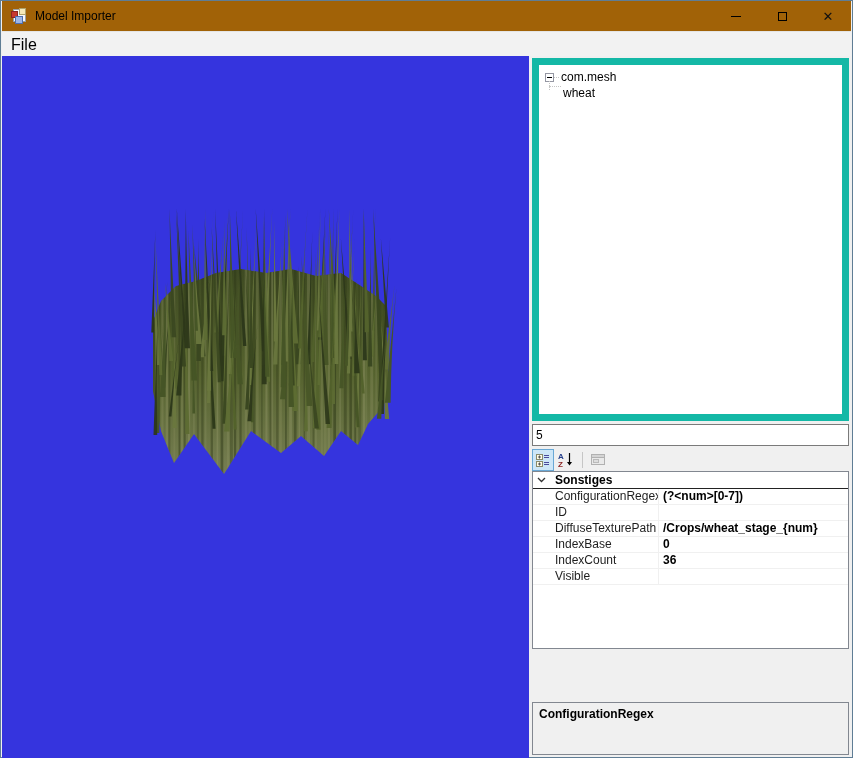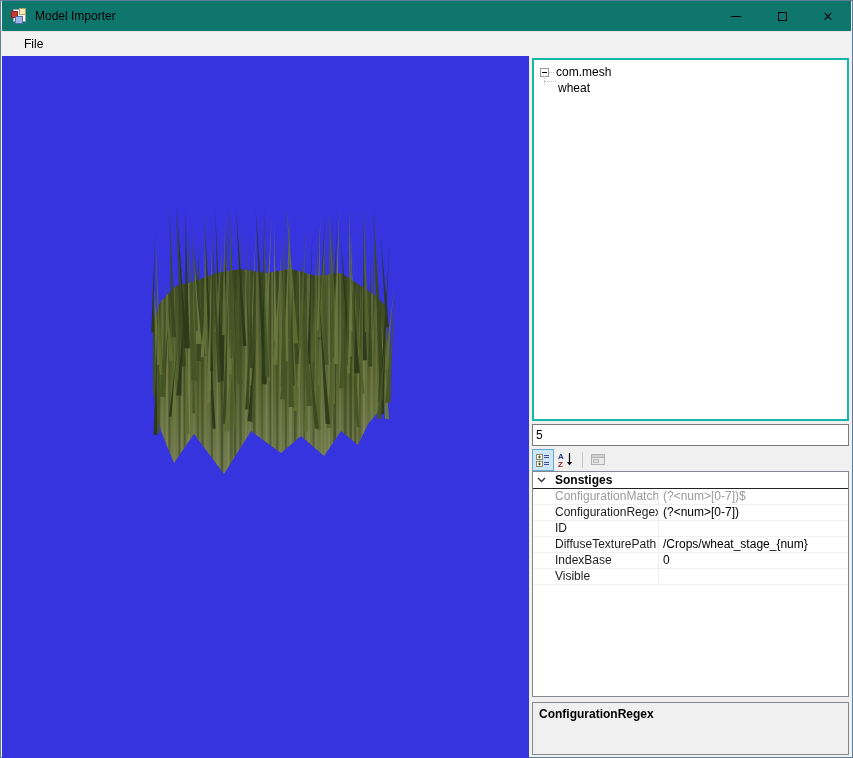--- a/index.html
+++ b/index.html
@@ -4,52 +4,52 @@
 <style>
   * { margin:0; padding:0; box-sizing:border-box; }
   html,body { width:853px; height:758px; background:#ffffff; font-family:"Liberation Sans", sans-serif; overflow:hidden; }
   .window {
     position:relative; width:853px; height:758px;
     border:1px solid #5f7d95; background:#f0f0f0;
   }
   
   .titlebar {
     position:absolute; left:1px; top:0; right:1px; height:30px;
-    background:#0f766e; display:flex; align-items:center;
+    background:#a16207; display:flex; align-items:center;
   }
   .app-icon { width:16px; height:16px; margin-left:9px; position:relative; flex:0 0 auto; }
   .app-icon .frame { position:absolute; left:2px; top:1px; width:13px; height:13px; border:1px solid #9aa0a6; background:#f8f8f8; }
   .app-icon .sq-red    { position:absolute; left:0px; top:3px;  width:7px; height:7px; background:#c8392f; border:1px solid #8c2620; }
   .app-icon .sq-yellow { position:absolute; left:8px; top:0px;  width:7px; height:7px; background:#f5e9b8; border:1px solid #b0a36a; }
   .app-icon .sq-blue   { position:absolute; left:4px; top:8px;  width:8px; height:8px; background:#9db7e8; border:1px solid #4f6fae; }
   .title-text { font-size:12px; color:#000; margin-left:8px; }
   .win-buttons { margin-left:auto; display:flex; height:30px; }
   .win-btn { width:46px; height:30px; display:flex; align-items:center; justify-content:center;
              font-size:13px; color:#111; font-weight:300; cursor:default; }
   .win-btn .glyph-min { display:block; width:10px; height:0; border-top:1px solid #000; }
   .win-btn .glyph-max { display:block; width:9px; height:9px; border:1px solid #000; }
   .win-btn .glyph-close { font-size:13px; line-height:1; }
   
   .menubar {
     position:absolute; left:1px; top:30px; right:1px; height:25px;
     background:#f2f2f2; display:flex; align-items:center;
     border-top:1px solid #e5e5e5;
   }
-  .menu-item { font-size:12px; color:#000; padding:0 22px; height:21px; line-height:21px; }
+  .menu-item { font-size:16px; color:#000; padding:0 9px; height:21px; line-height:21px; }
   
   .viewport {
     position:absolute; left:1px; top:55px; width:527px; height:702px;
     background:#3534de; overflow:hidden;
   }
   .viewport svg { display:block; }
   
   .right-panel { position:absolute; left:528px; top:55px; right:1px; bottom:1px; background:#f0f0f0; }
   .treeview {
     position:absolute; left:3px; top:2px; width:317px; height:363px;
-    background:#fff; border:2px solid #14b8a6; font-size:12px; color:#000; overflow:hidden;
+    background:#fff; border:7px solid #14b8a6; font-size:12px; color:#000; overflow:hidden;
   }
   .tree-node-root { position:absolute; left:6px; top:5px; display:flex; align-items:center; }
   .expander { width:9px; height:9px; border:1px solid #9597a3; background:#fff; position:relative; flex:0 0 auto; }
   .expander::after { content:""; position:absolute; left:1px; top:3px; width:5px; height:1px; background:#000; }
   .tree-connector-h { width:5px; height:0; border-top:1px dotted #c5c5c5; }
   .tree-label { padding:0 2px; line-height:14px; }
   .tree-vline { position:absolute; left:10px; top:16px; width:0; height:9px; border-left:1px dotted #c5c5c5; }
   .tree-node-child { position:absolute; left:10px; top:21px; display:flex; }
   .tree-connector-l { width:12px; height:0; border-top:1px dotted #c5c5c5; }
   
@@ -59,31 +59,31 @@
     font-size:12px; color:#000; padding:0 3px; outline:none;
   }
   
   .pg-toolbar { position:absolute; left:3px; top:392px; width:317px; height:23px; display:flex; align-items:center; background:#f0f0f0; }
   .tb-btn { width:22px; height:22px; display:flex; align-items:center; justify-content:center; margin-right:1px; border:1px solid transparent; }
   .tb-btn.selected { background:#cde6f7; border:1px solid #69a8d5; }
   .tb-btn.disabled { opacity:.9; }
   .tb-sep { width:0; height:16px; border-left:1px solid #c6c6c6; margin:0 4px; }
   
   .pg-grid {
-    position:absolute; left:3px; top:415px; width:317px; height:226px;
+    position:absolute; left:3px; top:415px; width:317px; height:178px;
     background:#fff; border:1px solid #828790; overflow:hidden; font-size:12px;
   }
   .pg-category { position:relative; height:17px; display:flex; align-items:center; border-bottom:1px solid #222; }
   .pg-gutter { width:16px; flex:0 0 auto; display:flex; align-items:center; justify-content:center; height:100%; }
   .pg-cat-label { font-weight:bold; color:#000; padding-left:6px; }
   .pg-row { display:flex; height:16px; align-items:center; border-bottom:1px solid #f0f0f0; }
   .pg-name { width:126px; flex:0 0 auto; padding-left:22px; color:#1e1e1e; border-right:1px solid #f0f0f0;
              height:100%; line-height:15px; white-space:nowrap; overflow:hidden; }
   .pg-value { flex:1; padding-left:4px; color:#000; height:100%; line-height:15px; white-space:nowrap; overflow:hidden; }
-  .pg-row.bold-value .pg-value { font-weight:normal; }
+  .pg-row.bold-value .pg-value { font-weight:bold; }
   .pg-row.readonly .pg-name, .pg-row.readonly .pg-value { color:#9b9b9b; }
   
   .pg-help {
     position:absolute; left:3px; top:646px; width:317px; height:53px;
     background:#f0f0f0; border:1px solid #828790; padding:4px 6px;
   }
   .pg-help-title { font-size:12px; font-weight:bold; color:#000; }
   .chev { display:block; }
 </style>
 </head>
@@ -353,41 +353,41 @@
     <div class="pg-grid">
       <div class="pg-category">
         <span class="pg-gutter">
           <svg class="chev" width="9" height="6" viewBox="0 0 9 6">
             <path d="M1 1l3.5 3.5L8 1" fill="none" stroke="#333" stroke-width="1.3"></path>
           </svg>
         </span>
         <span class="pg-cat-label">Sonstiges</span>
       </div>
 
-      <div class="pg-row readonly">
-        <span class="pg-name">ConfigurationMatch</span>
-        <span class="pg-value">(?&lt;num&gt;[0-7])$</span>
-      </div>
       <div class="pg-row bold-value">
         <span class="pg-name">ConfigurationRegex</span>
         <span class="pg-value">(?&lt;num&gt;[0-7])</span>
       </div>
       <div class="pg-row">
         <span class="pg-name">ID</span>
         <span class="pg-value"></span>
       </div>
       <div class="pg-row bold-value">
         <span class="pg-name">DiffuseTexturePath</span>
         <span class="pg-value">/Crops/wheat_stage_{num}</span>
       </div>
       <div class="pg-row bold-value">
         <span class="pg-name">IndexBase</span>
         <span class="pg-value">0</span>
       </div>
       <div class="pg-row bold-value">
+        <span class="pg-name">IndexCount</span>
+        <span class="pg-value">36</span>
+      </div>
+      <div class="pg-row bold-value">
         <span class="pg-name">Visible</span>
       </div>
     </div>
 
     <div class="pg-help">
       <div class="pg-help-title">ConfigurationRegex</div>
     </div>
 
   </div>
 </div>

